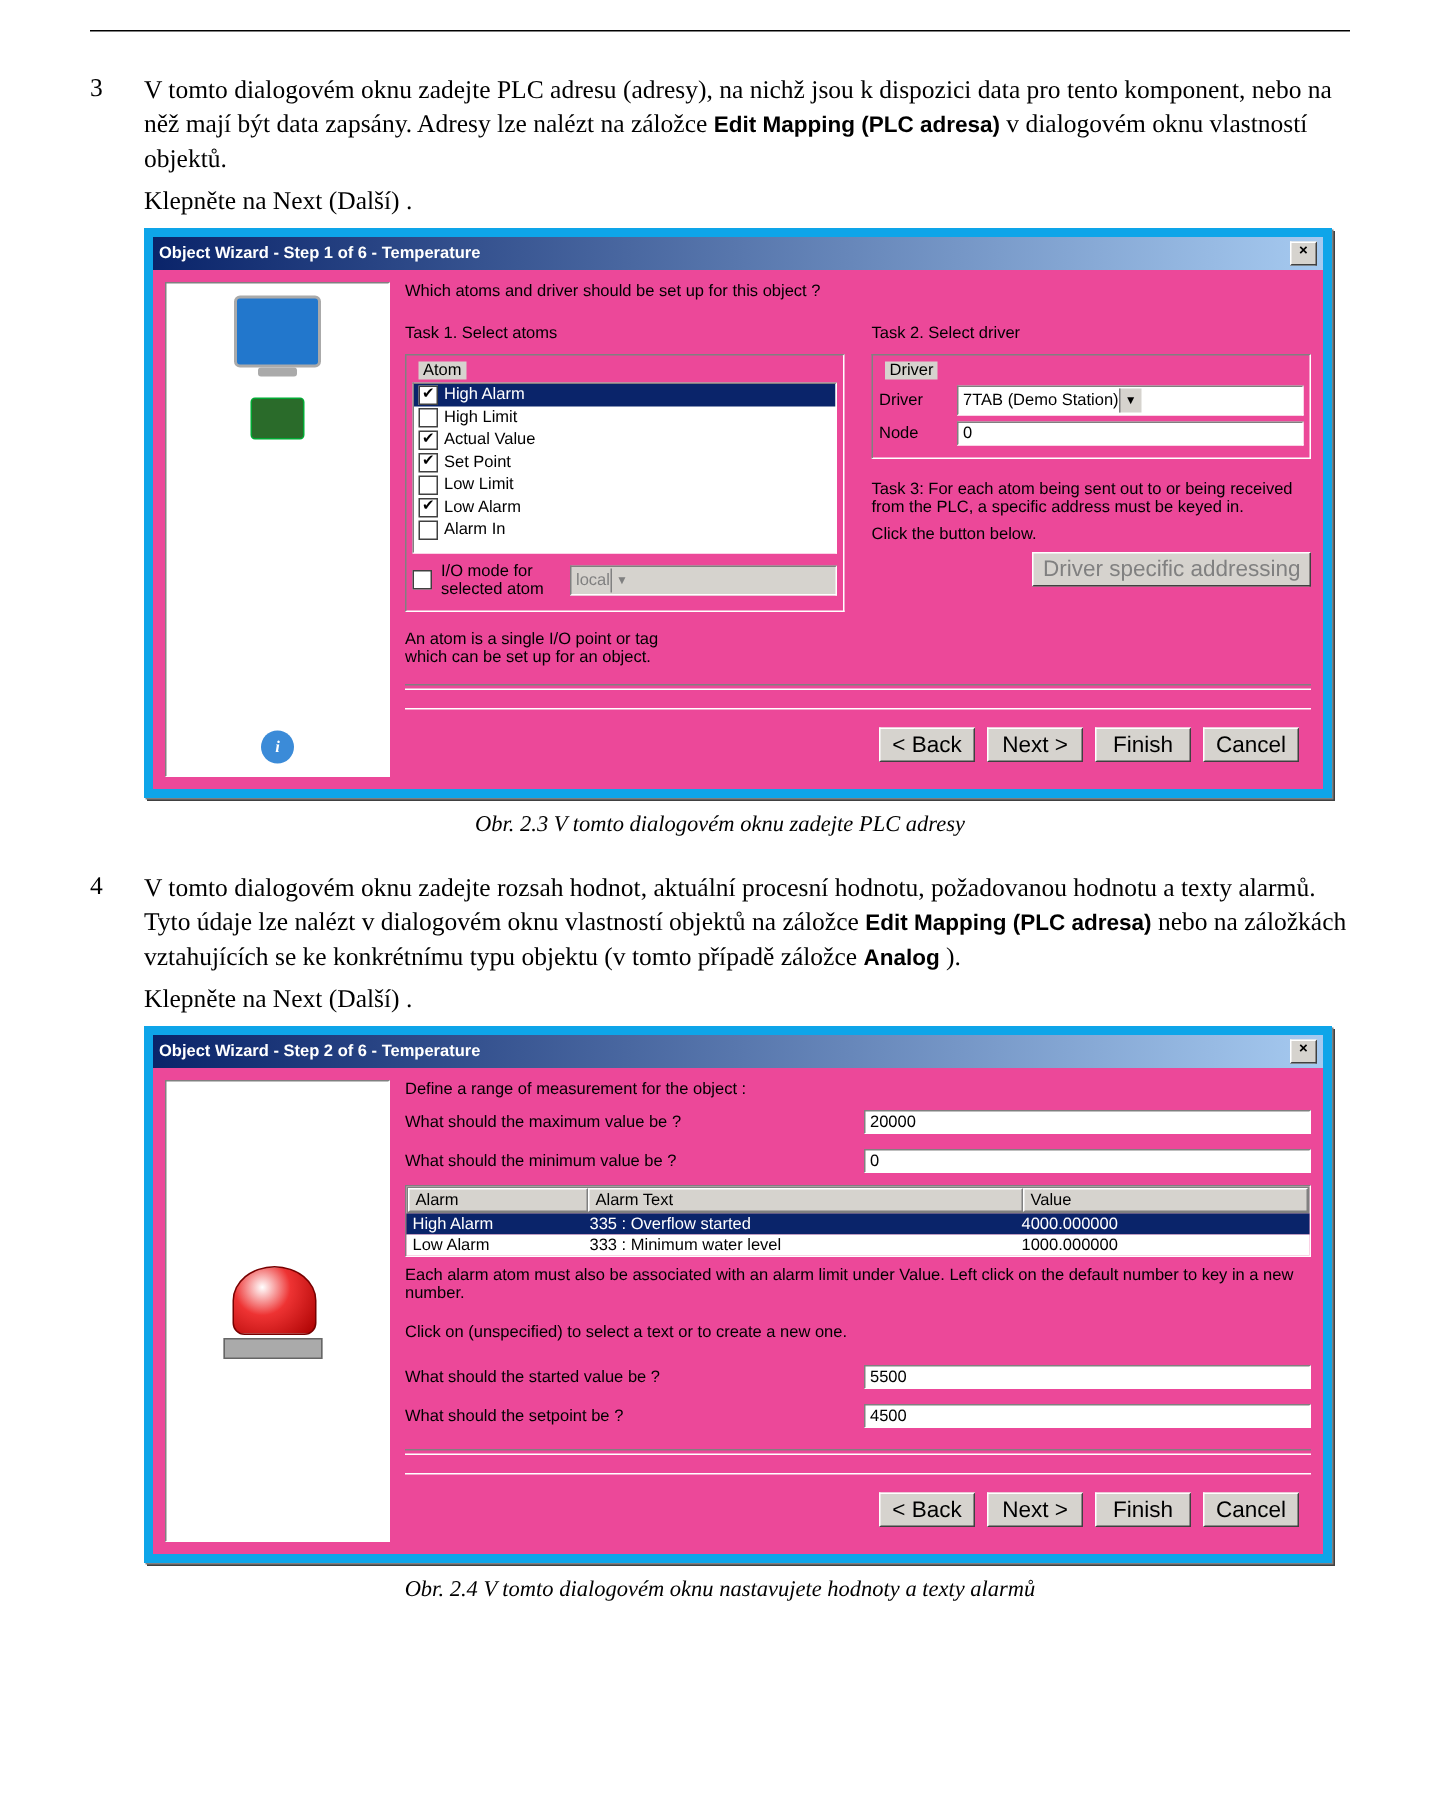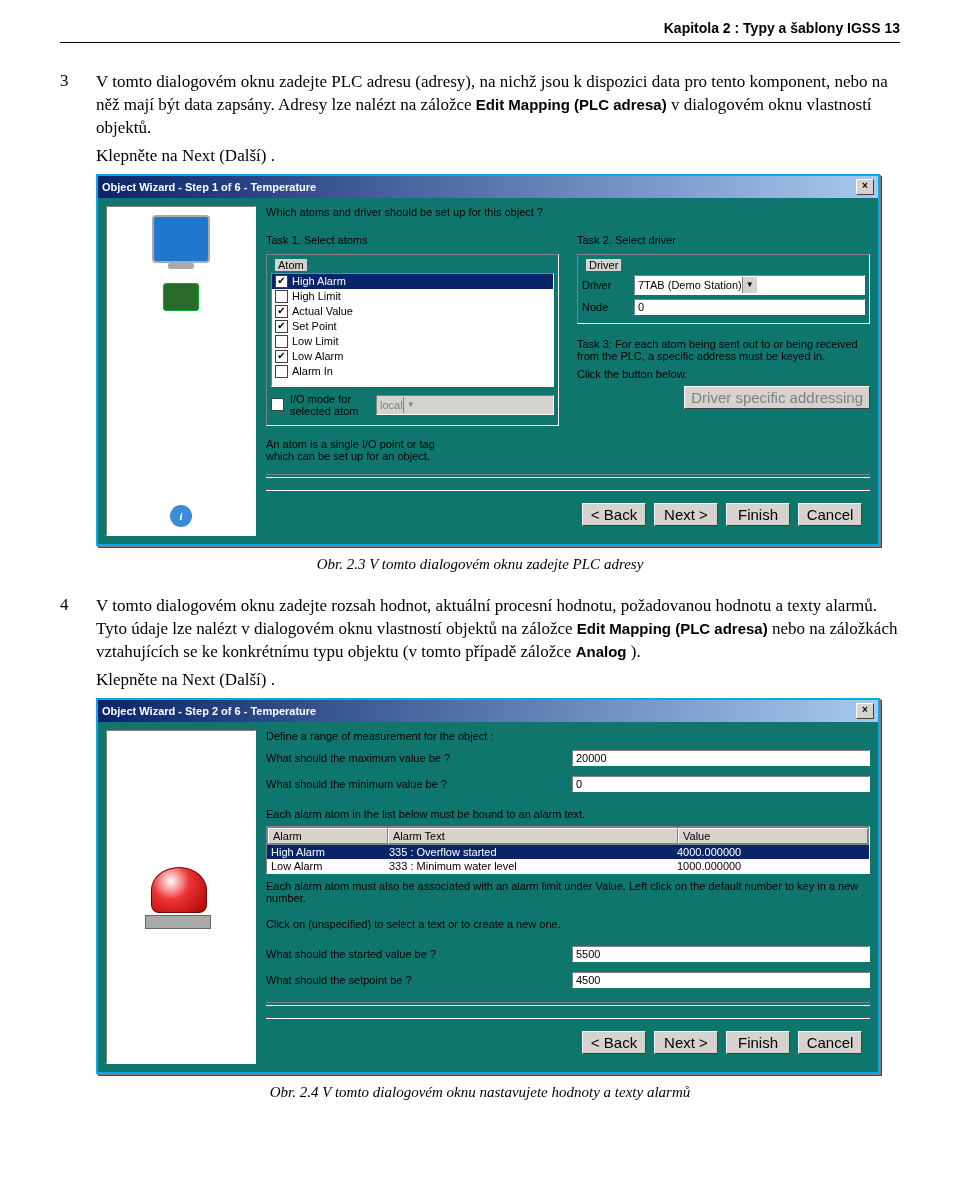--- a/index.html
+++ b/index.html
@@ -7,21 +7,21 @@
   .header{font-family:Arial,Helvetica,sans-serif;font-size:14px;font-weight:bold;text-align:right;padding-bottom:6px;}
   hr.hdr{border:none;border-top:1px solid #000;margin:0 0 28px 0;}
   .blk{display:flex;align-items:flex-start;margin:0 0 6px 0;}
   .stepno{width:36px;flex:none;font-size:17px;}
   .para{font-size:17px;line-height:1.35;}
   .para .b{font-family:Arial,Helvetica,sans-serif;font-weight:bold;font-size:15px;white-space:nowrap;}
   .click{margin-left:36px;font-size:17px;margin-bottom:8px;}
   .caption{text-align:center;font-style:italic;font-size:15px;margin:10px 0 22px 0;}
 
   
-  .dlg{margin-left:36px;width:780px;border:2px solid #0ea5e9;background:#0f766e;font-family:Tahoma,Arial,sans-serif;font-size:11px;color:#000;box-shadow:1px 1px 0 #808080,2px 2px 0 #404040;}
+  .dlg{margin-left:36px;width:780px;border:6px solid #0ea5e9;background:#ec4899;font-family:Tahoma,Arial,sans-serif;font-size:11px;color:#000;box-shadow:1px 1px 0 #808080,2px 2px 0 #404040;}
   .titlebar{display:flex;align-items:center;background:linear-gradient(to right,#0a246a,#a6caf0);color:#fff;font-weight:bold;padding:3px 4px;font-size:11px;}
   .titlebar .spacer{flex:1;}
   .closebtn{width:16px;height:14px;background:#d6d3ce;border:1px solid #fff;border-right-color:#404040;border-bottom-color:#404040;color:#000;text-align:center;line-height:12px;font-weight:bold;font-family:Arial;font-size:10px;}
   .dlgbody{display:flex;padding:8px;gap:10px;}
   .sidepanel{width:150px;background:#fff;border:1px solid #808080;border-right-color:#fff;border-bottom-color:#fff;box-sizing:border-box;padding:8px;display:flex;flex-direction:column;align-items:center;gap:20px;}
   .monitor{width:54px;height:44px;background:#27c;border:2px solid #aaa;border-radius:4px;position:relative;}
   .monitor:after{content:"";position:absolute;bottom:-8px;left:50%;transform:translateX(-50%);width:26px;height:6px;background:#aaa;border-radius:2px;}
   .greenbox{width:34px;height:26px;background:#2a6b2a;border:1px solid #0a3;border-radius:3px;}
   .info-icn{width:22px;height:22px;border-radius:50%;background:#3b8bd8;color:#fff;font-weight:bold;text-align:center;line-height:22px;font-family:Georgia,serif;font-style:italic;}
   .panelspacer{flex:1;}
@@ -59,21 +59,20 @@
   .w2{width:280px;}
   .w3{flex:1;}
   .alarmbox{border:1px solid #808080;border-right-color:#fff;border-bottom-color:#fff;}
   .tablerow.sel{background:#0a246a;color:#fff;}
   .tablerow.sel .td{color:#fff;}
 </style>
 </head>
 <body>
 
 <div class="page">
-  <div class="header">Kapitola 2 : Typy a šablony IGSS   13</div>
   <hr class="hdr">
 
   <div class="blk">
     <div class="stepno">3</div>
     <div class="para">
       <span>V tomto dialogovém oknu zadejte PLC adresu (adresy), na nichž jsou k dispozici data pro tento komponent, nebo na něž mají být data zapsány. Adresy lze nalézt na záložce </span>
       <span class="b">Edit Mapping (PLC adresa)</span>
       <span> v dialogovém oknu vlastností objektů.</span>
     </div>
   </div>
@@ -212,21 +211,20 @@
       <div class="mainarea">
         <div>Define a range of measurement for the object :</div>
         <div class="row">
           <label style="width:300px;">What should the maximum value be ?</label>
           <div class="field">20000</div>
         </div>
         <div class="row">
           <label style="width:300px;">What should the minimum value be ?</label>
           <div class="field">0</div>
         </div>
-        <div style="margin-top:8px;">Each alarm atom in the list below must be bound to an alarm text.</div>
         <div class="alarmbox">
           <div class="tablehdr">
             <div class="th w1">Alarm</div>
             <div class="th w2">Alarm Text</div>
             <div class="th w3">Value</div>
           </div>
           <div class="tablerow sel">
             <div class="td w1">High Alarm</div>
             <div class="td w2">335 : Overflow started</div>
             <div class="td w3">4000.000000</div>

